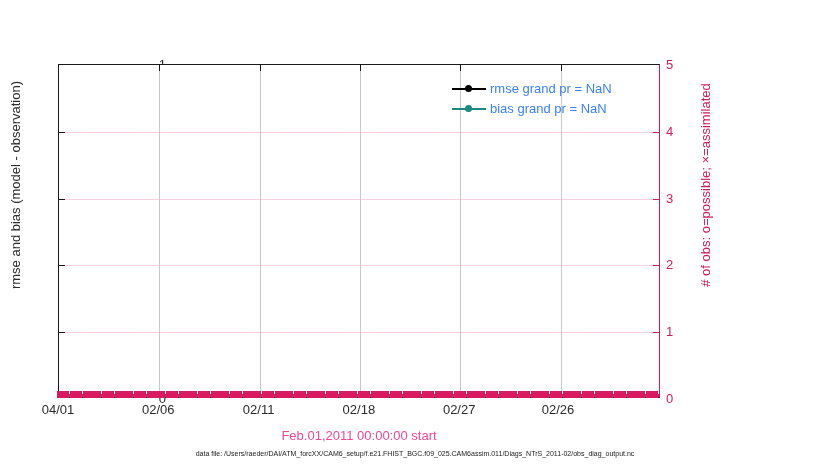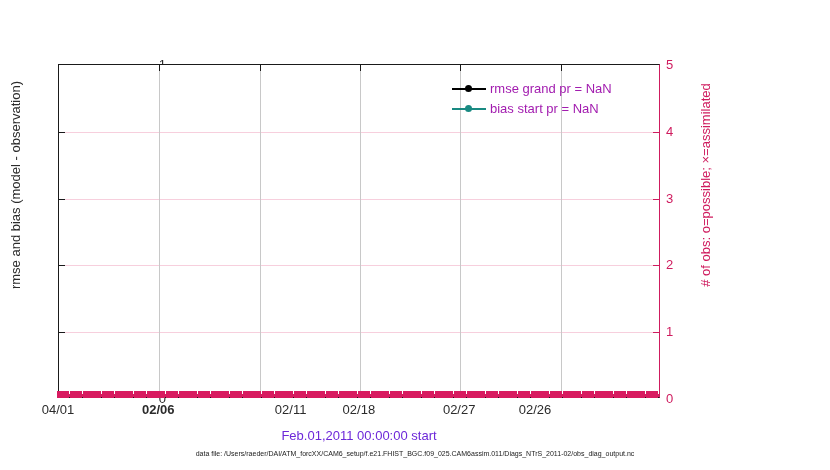--- a/index.html
+++ b/index.html
@@ -147,21 +147,21 @@
     white-space: nowrap;
     transform: rotate(-90deg);
   }
   #x-axis-caption {
     position: absolute;
     left: 58px;
     top: 428px;
     width: 602px;
     text-align: center;
     font-size: 13px;
-    color: #6d28d9;
+    color: #ec4899;
     white-space: nowrap;
   }
 
   
   #legend {
     position: absolute;
     left: 452px;
     top: 80px;
     display: flex;
     flex-direction: column;
@@ -188,21 +188,21 @@
   .legend-line .mk {
     position: absolute;
     top: 2px;
     left: 13px;
     width: 7px;
     height: 7px;
     border-radius: 50%;
   }
   .legend-text {
     font-size: 13px;
-    color: #a21caf;
+    color: #3b82f6;
     white-space: nowrap;
   }
 
   
   #obs-series {
     position: absolute;
     left: 0;
     bottom: -1px;
     width: 100%;
     height: 9px;
@@ -261,25 +261,25 @@
   <div class="ylabel-left" style="top:398px;">0</div>
 
   <div class="ylabel-right" style="top:64px;">5</div>
   <div class="ylabel-right" style="top:130.8px;">4</div>
   <div class="ylabel-right" style="top:197.6px;">3</div>
   <div class="ylabel-right" style="top:264.4px;">2</div>
   <div class="ylabel-right" style="top:331.2px;">1</div>
   <div class="ylabel-right" style="top:398px;">0</div>
 
   <div class="xlabel-tick" style="left:58px;">04/01</div>
-  <div class="xlabel-tick" style="left:158.3px;font-weight:bold;">02/06</div>
-  <div class="xlabel-tick" style="left:258.6px;margin-left:32px;">02/11</div>
+  <div class="xlabel-tick" style="left:158.3px;">02/06</div>
+  <div class="xlabel-tick" style="left:258.6px;">02/11</div>
   <div class="xlabel-tick" style="left:358.9px;">02/18</div>
   <div class="xlabel-tick" style="left:459.2px;">02/27</div>
-  <div class="xlabel-tick" style="left:535px;">02/26</div>
+  <div class="xlabel-tick" style="left:558px;">02/26</div>
 
   <div id="plot-area">
 
     <div class="grid-h" style="top:66.8px;"></div>
     <div class="grid-h" style="top:133.6px;"></div>
     <div class="grid-h" style="top:200.4px;"></div>
     <div class="grid-h" style="top:267.2px;"></div>
 
     <div class="grid-v" style="left:100.3px;"></div>
     <div class="grid-v" style="left:200.6px;"></div>
@@ -414,21 +414,21 @@
         <span class="ln" style="background:#000000;"></span>
         <span class="mk" style="background:#000000;"></span>
       </span>
       <span class="legend-text">rmse grand pr = NaN</span>
     </div>
     <div class="legend-row">
       <span class="legend-line">
         <span class="ln" style="background:#1a8a82;"></span>
         <span class="mk" style="background:#1a8a82;"></span>
       </span>
-      <span class="legend-text">bias start pr = NaN</span>
+      <span class="legend-text">bias grand pr = NaN</span>
     </div>
   </div>
 
   <div id="x-axis-caption">Feb.01,2011 00:00:00 start</div>
 
   <div id="footer">data file: /Users/raeder/DAI/ATM_forcXX/CAM6_setup/f.e21.FHIST_BGC.f09_025.CAM6assim.011/Diags_NTrS_2011-02/obs_diag_output.nc</div>
 
 </div>
 
 </body></html>

